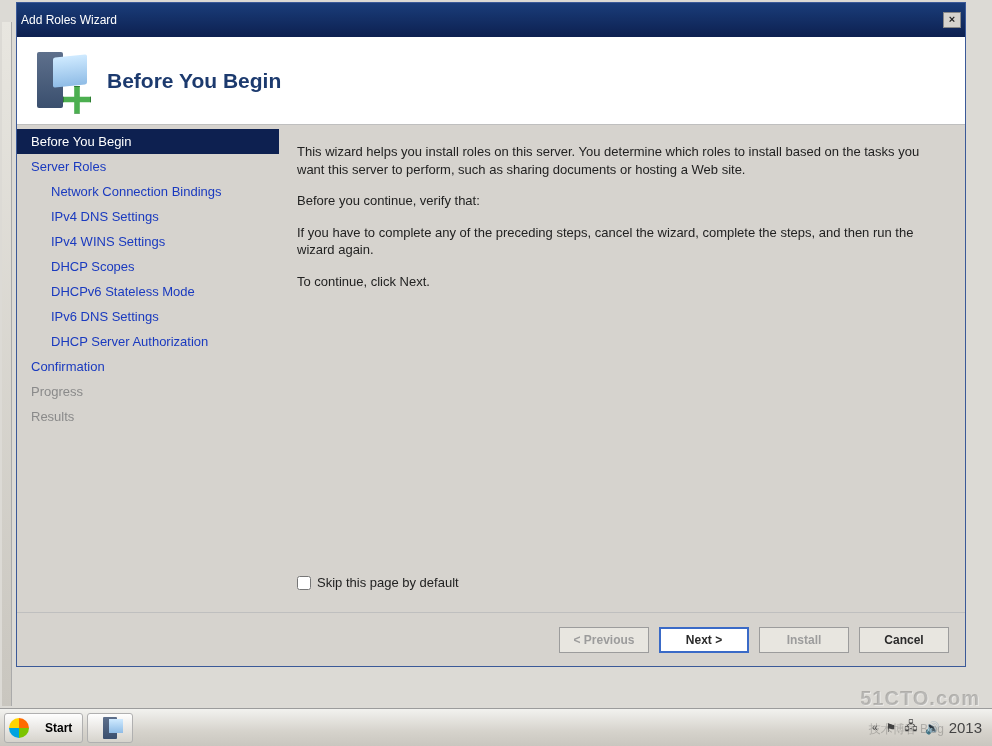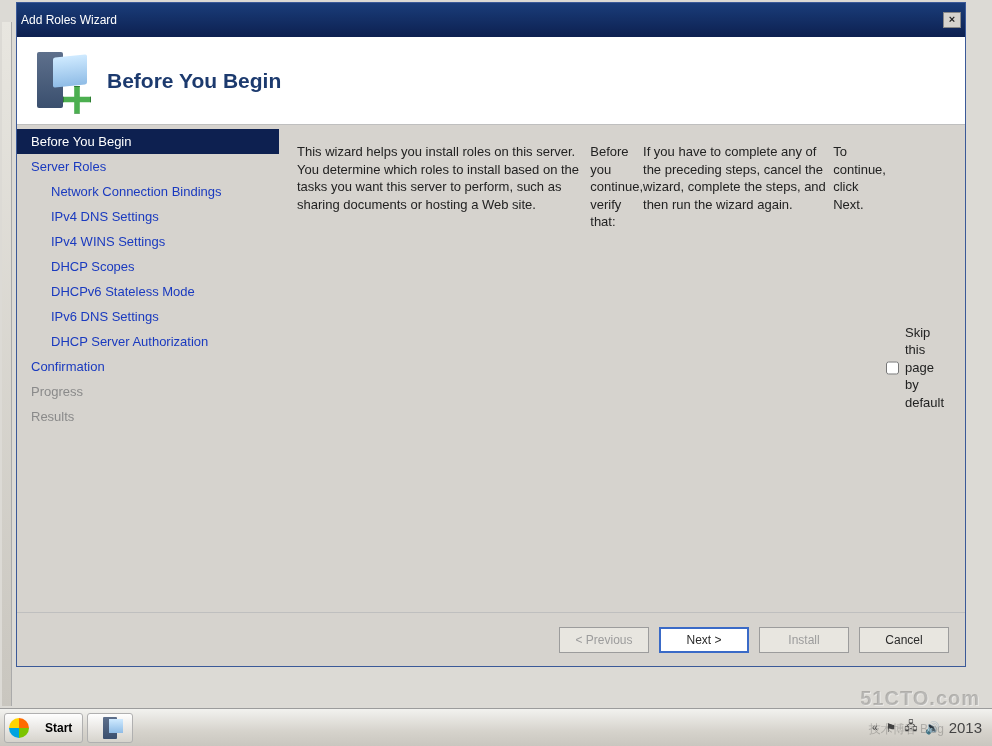--- a/index.html
+++ b/index.html
@@ -112,21 +112,21 @@
   .sidebar-item.disabled {
     color: #8a8a8a;
     cursor: default;
   }
   .content {
     flex: 1;
     padding: 18px 20px 10px 18px;
     font-size: 13px;
     color: #222;
     display:flex;
-    flex-direction:row;
+    flex-direction:column;
     line-height:1.35;
   }
   .content .para { margin-bottom: 14px; }
   .content ul { list-style: none; padding-left: 0; margin-bottom:14px;}
   .content ul li::before { content: "• "; }
   .spacer { flex:1; }
   .skip-row {
     display:flex; align-items:center; gap:6px; padding-bottom:10px;
   }
   .skip-row input { width:14px; height:14px; }
@@ -141,20 +141,21 @@
     padding-right:16px;
   }
   .btn {
     min-width: 90px;
     height: 26px;
     font-size: 12px;
     background:#e8e6e0;
     border:1px solid #9c9c9c;
     color:#2a2a2a;
     cursor:pointer;
+    font-weight:bold;
   }
   .btn.disabled {
     color:#9c9c9c;
     cursor:default;
   }
   .btn.focus {
     border:2px solid #3a6ac7;
     background:#ffffff;
   }
   .taskbar {

